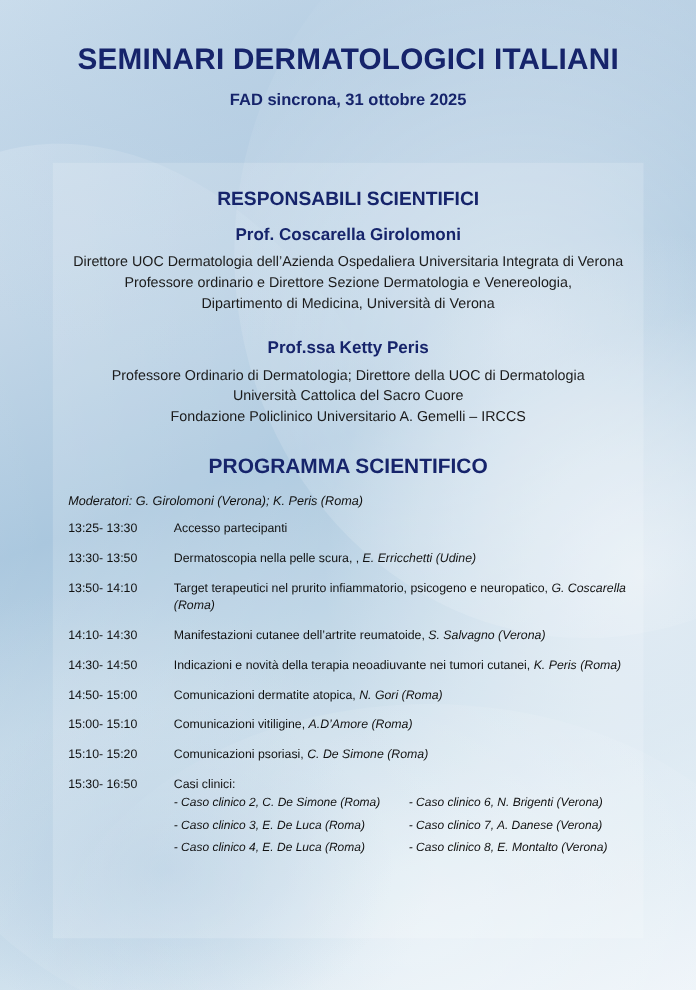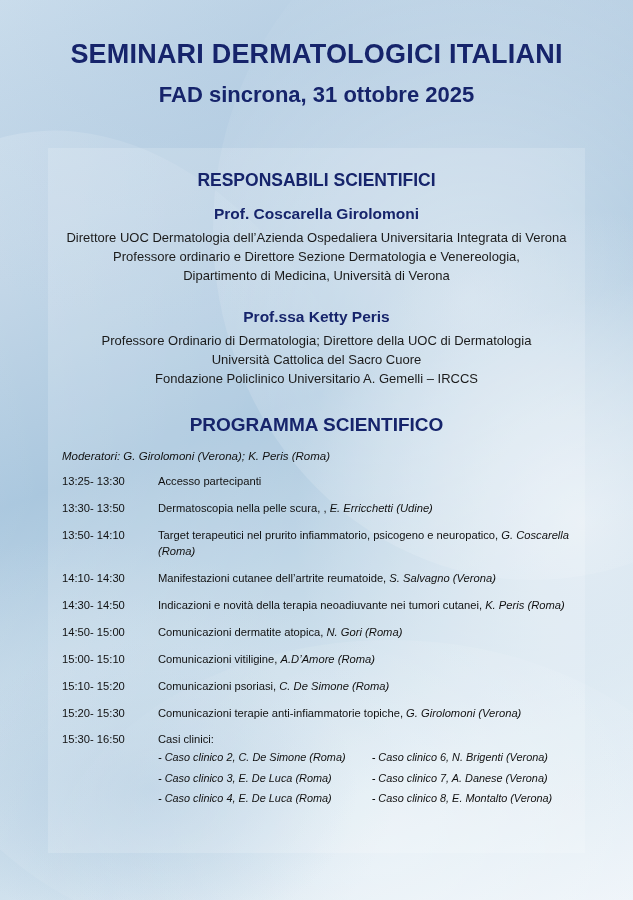--- a/index.html
+++ b/index.html
@@ -68,21 +68,21 @@
     z-index: 3;
   }
   .title-main {
     font-size: 27px;
     font-weight: bold;
     color: #16246b;
     letter-spacing: 0.2px;
     line-height: 1.1;
   }
   .title-sub {
-    font-size: 22px;
+    font-size: 15px;
     font-weight: bold;
     color: #16246b;
     margin-top: 12px;
   }
 
   .panel {
     position: absolute;
     left: 48px;
     top: 148px;
     width: 537px;
@@ -271,27 +271,20 @@
           <td class="col-desc">
             <span>Comunicazioni vitiligine,</span>
             <span class="it">A.D’Amore (Roma)</span>
           </td>
         </tr>
         <tr>
           <td class="col-time">15:10- 15:20</td>
           <td class="col-desc">
             <span>Comunicazioni psoriasi,</span>
             <span class="it">C. De Simone (Roma)</span>
-          </td>
-        </tr>
-        <tr>
-          <td class="col-time">15:20- 15:30</td>
-          <td class="col-desc">
-            <span>Comunicazioni  terapie anti-infiammatorie topiche,</span>
-            <span class="it">G. Girolomoni (Verona)</span>
           </td>
         </tr>
         <tr>
           <td class="col-time">15:30- 16:50</td>
           <td class="col-desc">
             <span>Casi clinici:</span>
             <div class="cases-wrap">
               <table class="cases-table">
                 <tbody>
                   <tr>

